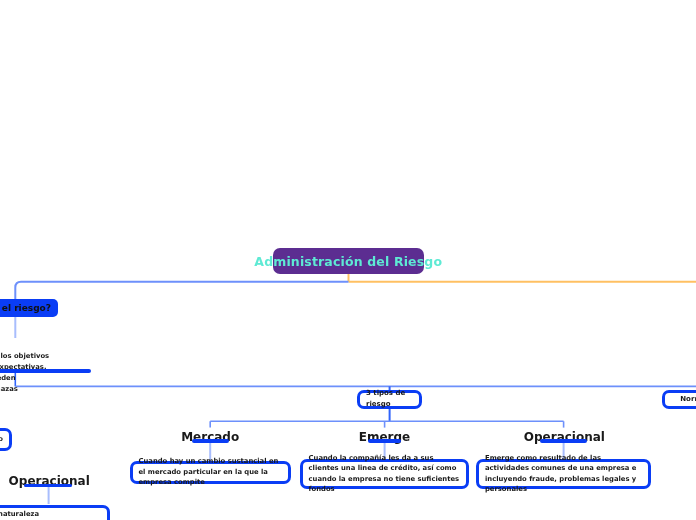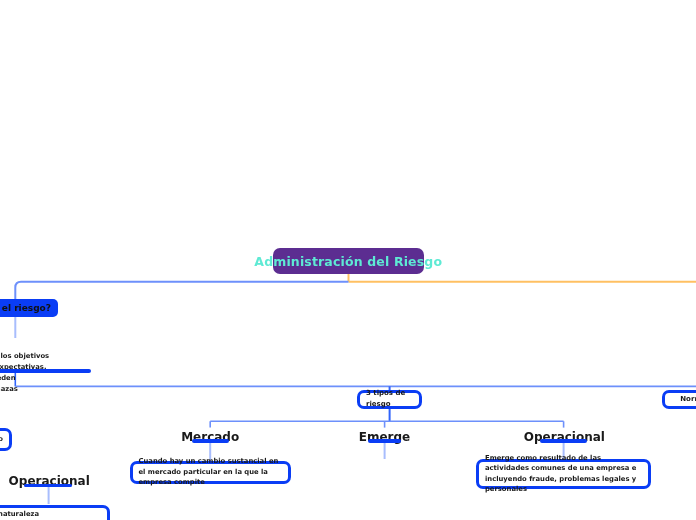--- a/index.html
+++ b/index.html
@@ -108,20 +108,23 @@
 
   <div class="node boxed" style="left:129.5px;top:460.5px;width:161.3px;height:23.4px;">
     <span>Cuando hay un cambio sustancial en el mercado particular en la que la empresa compite</span>
   </div>
 
   <div class="leaf-label" style="left:344.5px;top:430px;width:80px;">
     <span>Emerge</span>
   </div>
   <div class="leaf-bar" style="left:368px;top:439.3px;width:33px;"></div>
 
+  <div class="node boxed" style="left:299.6px;top:458.9px;width:169px;height:29.7px;">
+    <span>Cuando la compañía les da a sus clientes una linea de crédito, así como cuando la empresa no tiene suficientes fondos</span>
+  </div>
 
   <div class="leaf-label" style="left:523.8px;top:430px;width:80px;text-align:center;">
     <span>Operacional</span>
   </div>
   <div class="leaf-bar" style="left:540.1px;top:439.3px;width:47.4px;"></div>
 
   <div class="node boxed" style="left:476px;top:458.8px;width:174.9px;height:30.1px;">
     <span>Emerge como resultado de las actividades comunes de una empresa e incluyendo fraude, problemas legales y personales</span>
   </div>
 

